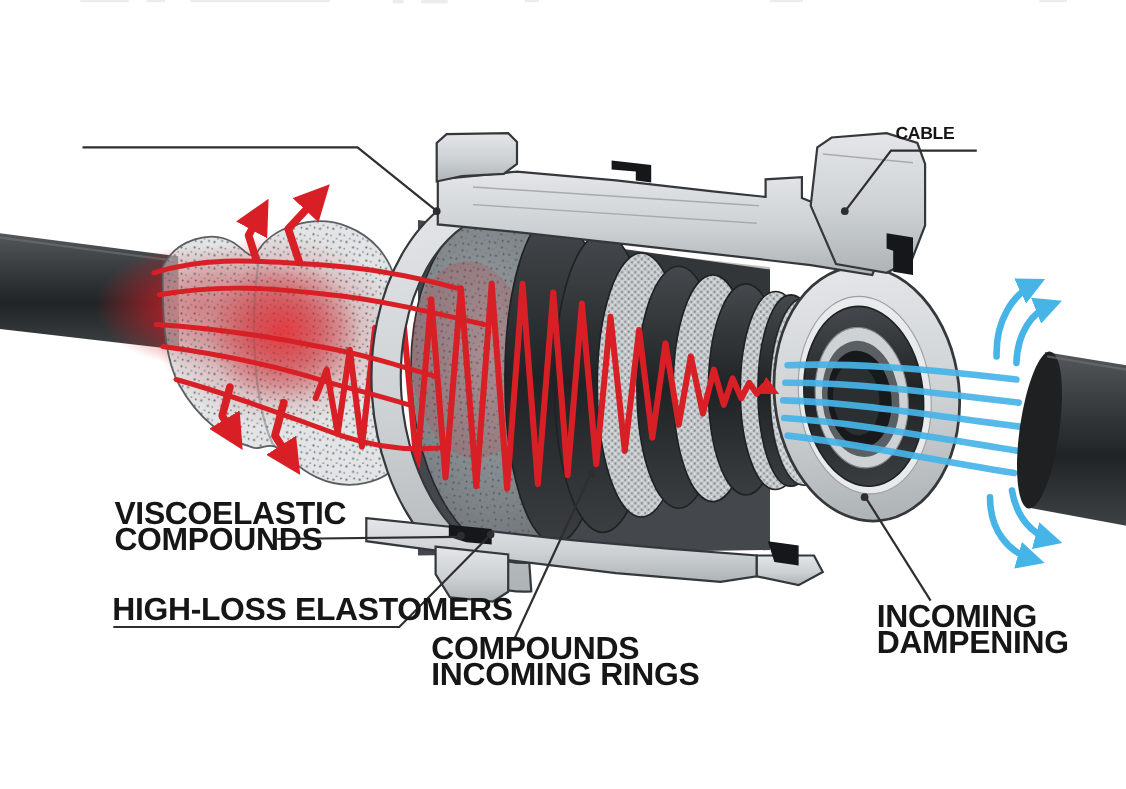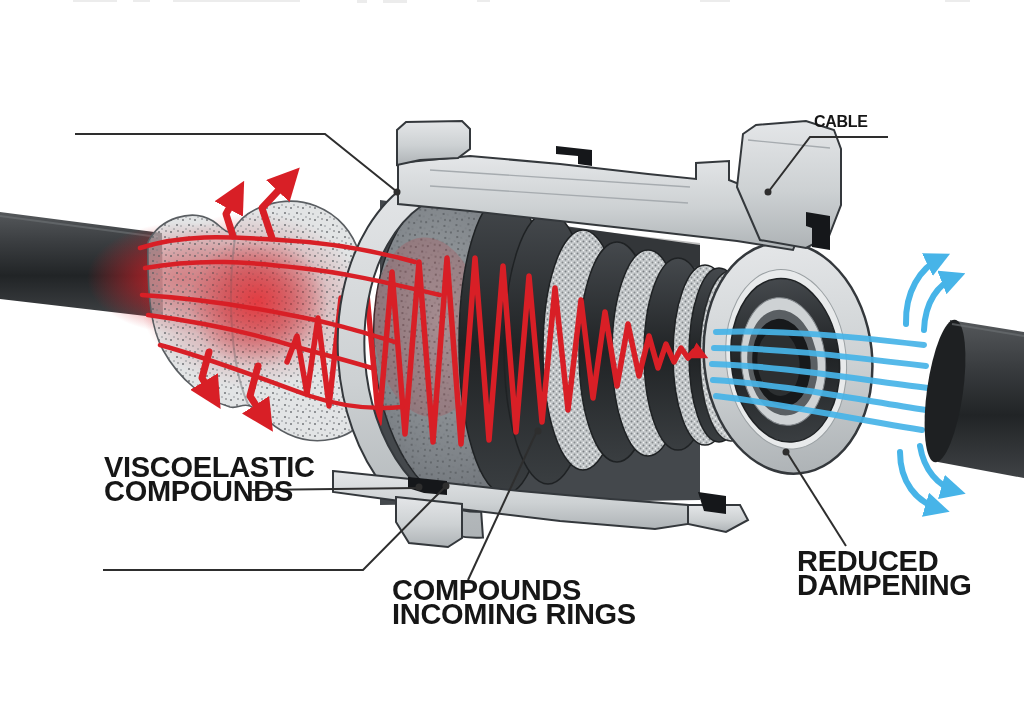--- a/index.html
+++ b/index.html
@@ -252,24 +252,25 @@
 </svg>
 
 
 <div class="lbl" id="lbl-cable">CABLE</div>
 
 <div class="lbl" id="lbl-visco">
   <span>VISCOELASTIC</span>
   <span>COMPOUNDS</span>
 </div>
 
+<div class="lbl" id="lbl-highloss">HIGH-LOSS ELASTOMERS</div>
 
 <div class="lbl" id="lbl-integrated">
   <span>COMPOUNDS</span>
   <span>INCOMING RINGS</span>
 </div>
 
 <div class="lbl" id="lbl-reduced">
-  <span>REDUCED</span>
+  <span>INCOMING</span>
   <span>DAMPENING</span>
 </div>
 
 </div>
 
 </body></html>

